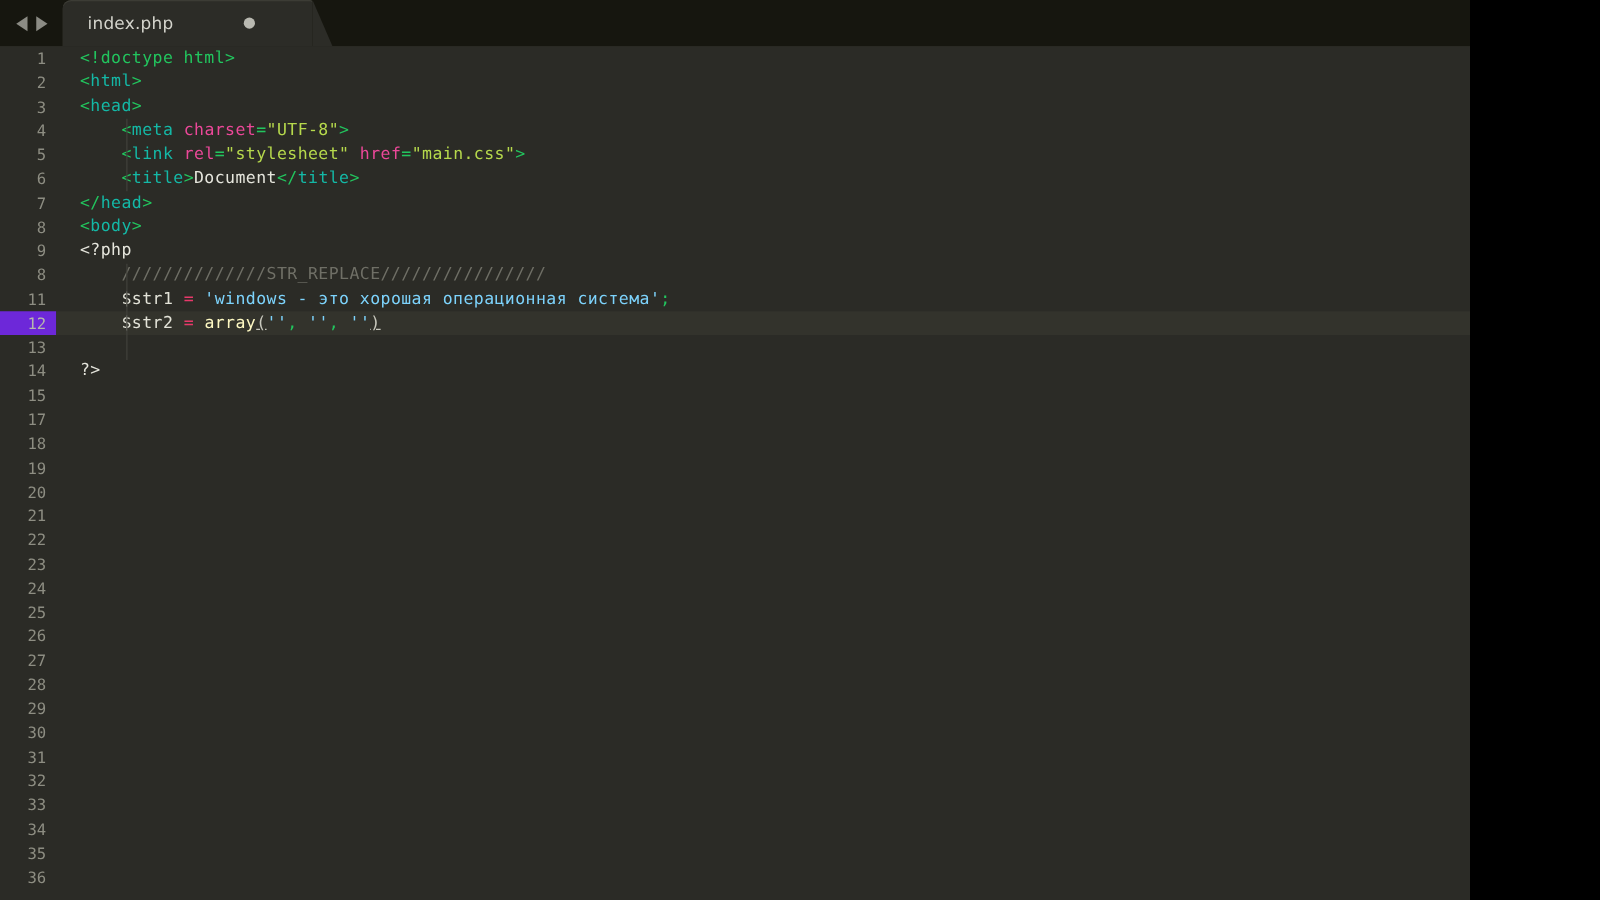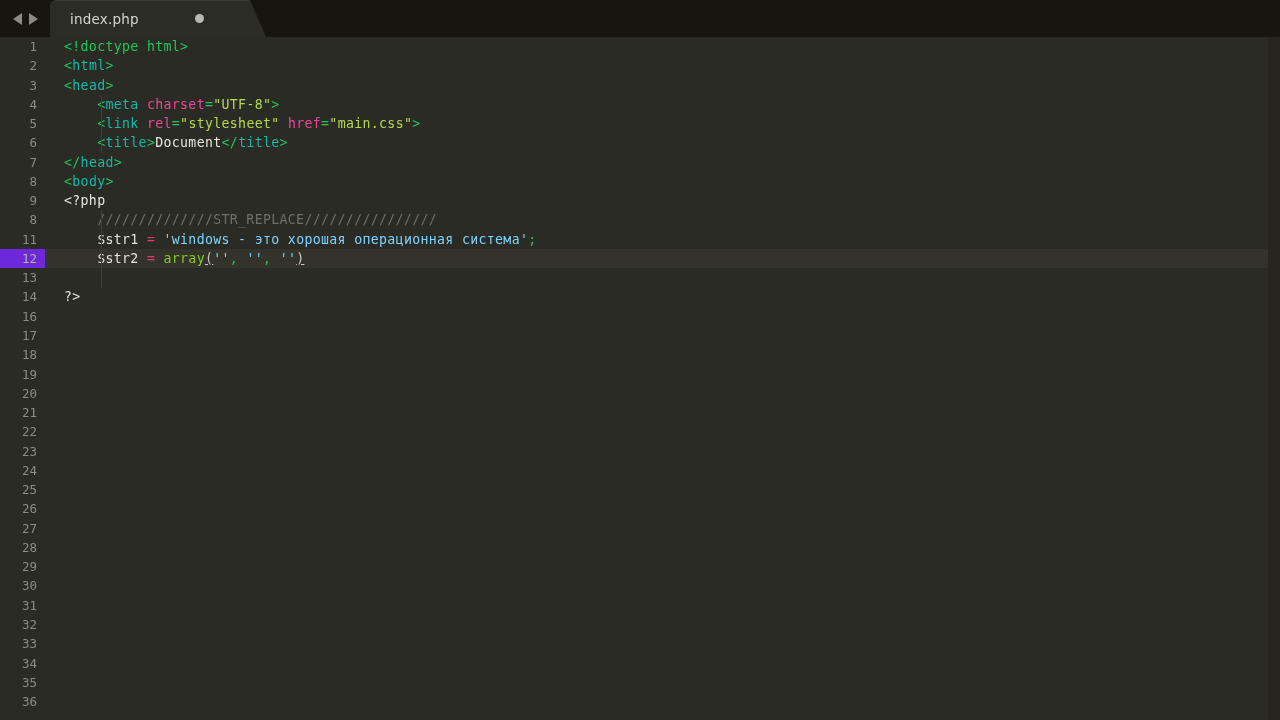--- a/index.html
+++ b/index.html
@@ -5,21 +5,21 @@
   * { margin:0; padding:0; box-sizing:border-box; }
   html, body {
     width:1280px; height:720px;
     background:#000000;
     font-family:"DejaVu Sans Mono", monospace;
     overflow:hidden;
   }
 
   #app {
     position:relative;
-    width:1280px; height:720px;
+    width:1176px; height:720px;
     background:#2b2b26;
     overflow:hidden;
   }
 
   
   .tabbar {
     position:absolute; top:0; left:0;
     width:1280px; height:37px;
     background:#16160f;
     display:flex; align-items:flex-end;
@@ -137,21 +137,21 @@
   
   .punc    { color:#22c55e; }
   .tag     { color:#14b8a6; }
   .attr    { color:#ec4899; }
   .val     { color:#b6d94c; }
   .txt     { color:#e6e6dd;margin-top:32px; }
   .comment { color:#6f6f66; }
   .var     { color:#e3e3d8; }
   .op      { color:#e8396a; }
   .str     { color:#7dd3fc; }
-  .fn      { color:#84cc16;margin-top:48px; }
+  .fn      { color:#fef9c3;margin-top:48px; }
   .match   { color:#c8c8bd; text-decoration:underline; }
 </style>
 </head>
 <body>
 
 <div id="app">
 
   <div class="tabbar">
     <div class="navarrows">
       <span class="arrow arrow-left"></span>
@@ -172,21 +172,21 @@
         <div class="row"><div class="gutter">5</div><div class="code"><span class="punc">    &lt;</span><span class="tag">link</span><span class="punc"> </span><span class="attr">rel</span><span class="punc">=</span><span class="val">"stylesheet"</span><span class="punc"> </span><span class="attr">href</span><span class="punc">=</span><span class="val">"main.css"</span><span class="punc">&gt;</span></div></div>
         <div class="row"><div class="gutter">6</div><div class="code"><span class="punc">    &lt;</span><span class="tag">title</span><span class="punc">&gt;</span><span class="txt">Document</span><span class="punc">&lt;/</span><span class="tag">title</span><span class="punc">&gt;</span></div></div>
         <div class="row"><div class="gutter">7</div><div class="code"><span class="punc">&lt;/</span><span class="tag">head</span><span class="punc">&gt;</span></div></div>
         <div class="row"><div class="gutter">8</div><div class="code"><span class="punc">&lt;</span><span class="tag">body</span><span class="punc">&gt;</span></div></div>
         <div class="row"><div class="gutter">9</div><div class="code"><span class="txt">&lt;?php</span></div></div>
         <div class="row"><div class="gutter">8</div><div class="code"><span class="comment">    //////////////STR_REPLACE////////////////</span></div></div>
         <div class="row"><div class="gutter">11</div><div class="code"><span class="var">    $str1 </span><span class="op">=</span><span class="str"> 'windows - это хорошая операционная система'</span><span class="punc">;</span></div></div>
         <div class="row active"><div class="gutter">12</div><div class="code"><span class="var">    $str2 </span><span class="op">=</span><span class="punc"> </span><span class="fn">array</span><span class="match">(</span><span class="str">''</span><span class="punc">, </span><span class="str">''</span><span class="punc">, </span><span class="str">''</span><span class="match">)</span></div></div>
         <div class="row"><div class="gutter">13</div><div class="code"></div></div>
         <div class="row"><div class="gutter">14</div><div class="code"><span class="txt">?&gt;</span></div></div>
-        <div class="row"><div class="gutter">16</div><div class="code"></div></div>
+        <div class="row"><div class="gutter">15</div><div class="code"></div></div>
         <div class="row"><div class="gutter">17</div><div class="code"></div></div>
         <div class="row"><div class="gutter">18</div><div class="code"></div></div>
         <div class="row"><div class="gutter">19</div><div class="code"></div></div>
         <div class="row"><div class="gutter">20</div><div class="code"></div></div>
         <div class="row"><div class="gutter">21</div><div class="code"></div></div>
         <div class="row"><div class="gutter">22</div><div class="code"></div></div>
         <div class="row"><div class="gutter">23</div><div class="code"></div></div>
         <div class="row"><div class="gutter">24</div><div class="code"></div></div>
         <div class="row"><div class="gutter">25</div><div class="code"></div></div>
         <div class="row"><div class="gutter">26</div><div class="code"></div></div>

